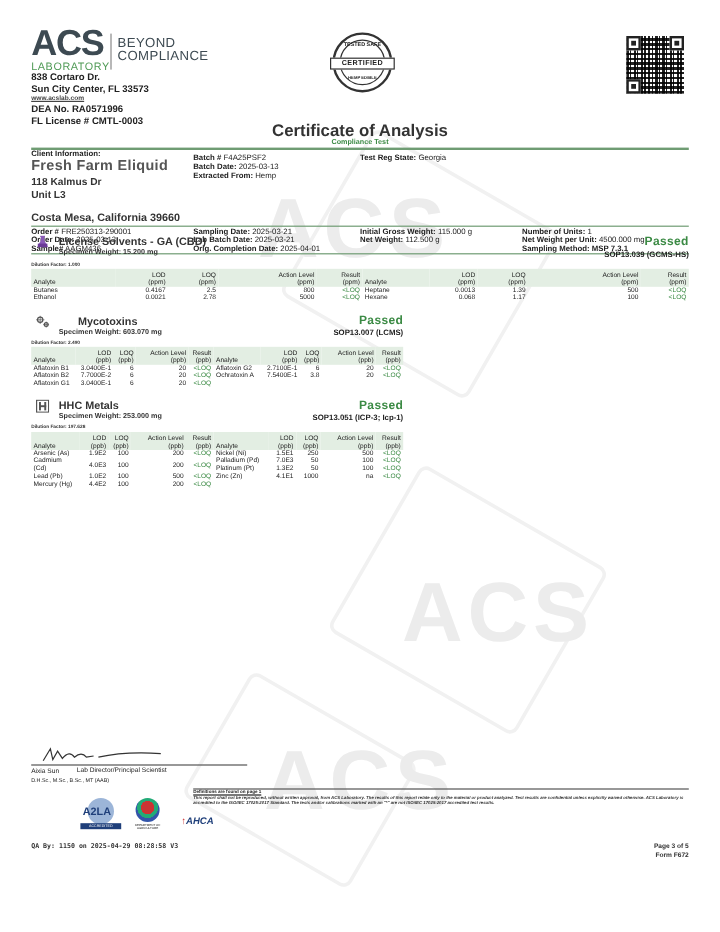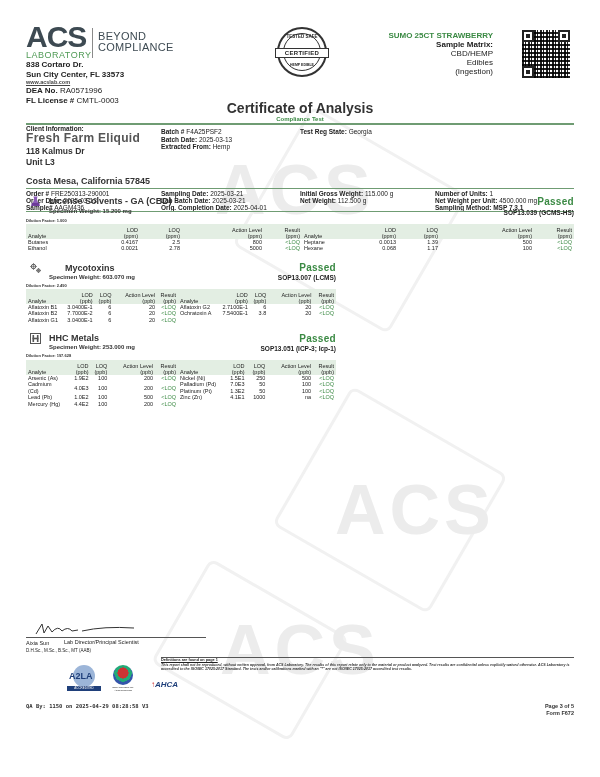--- a/index.html
+++ b/index.html
@@ -10,21 +10,21 @@
 
   
   .logo { position: absolute; left: 26px; top: 24px; width: 190px; }
   .logo-acs { font-size: 30px; font-weight: bold; color: #3d4a52; letter-spacing: -1px; line-height: 26px; }
   .logo-lab { font-size: 9px; color: #4f9a55; letter-spacing: 0.5px; line-height: 10px; }
   .logo-sep { position: absolute; left: 66px; top: 4px; width: 1px; height: 30px; background: #8a8a8a; }
   .logo-tag { position: absolute; left: 72px; top: 7px; font-size: 11px; line-height: 11px; color: #3d4a52; letter-spacing: 0.3px; }
   .addr { position: absolute; left: 26px; top: 60px; font-size: 8px; line-height: 9.5px; font-weight: bold; color: #222; }
   .addr .web { font-size: 5.5px; text-decoration: underline; color: #444; font-weight: bold; display: block; line-height: 7px; }
   .addr .lbl { font-weight: bold; }
-  .addr .val { font-weight: normal; }
+  .addr .val { font-weight: bold; }
 
   .cert-seal { position: absolute; left: 277px; top: 27px; width: 50px; height: 50px; border-radius: 50%; border: 2px solid #333; background: #fff; }
   .cert-seal .inner { position: absolute; left: 4px; top: 4px; width: 38px; height: 38px; border-radius: 50%; border: 1px solid #333; }
   .cert-seal .band { position: absolute; left: -4px; top: 19px; width: 54px; height: 10px; background: #fff; border: 1px solid #333; font-size: 6px; font-weight: bold; text-align: center; line-height: 8px; letter-spacing: 0.3px; }
   .cert-seal .arc-top { position: absolute; top: 5px; left: 0; width: 46px; text-align: center; font-size: 4.5px; font-weight: bold; }
   .cert-seal .arc-bot { position: absolute; top: 34px; left: 0; width: 46px; text-align: center; font-size: 3.5px; font-weight: bold; }
 
   .sample { position: absolute; right: 107px; top: 31px; text-align: right; font-size: 8px; line-height: 9px; }
   .sample .name { color: #3b8a44; font-weight: bold; }
   .sample .matrix-lbl { font-weight: bold; }
@@ -119,44 +119,37 @@
     <div><span class="lbl">FL License #</span> <span class="val">CMTL-0003</span></div>
   </div>
 
   <div class="cert-seal">
     <div class="inner"></div>
     <div class="arc-top">TESTED SAFE</div>
     <div class="band">CERTIFIED</div>
     <div class="arc-bot">HEMP EDIBLE</div>
   </div>
 
-  <div class="sample">
-    <div class="name">SUMO 25CT STRAWBERRY</div>
-    <div class="matrix-lbl">Sample Matrix:</div>
-    <div>CBD/HEMP</div>
-    <div>Edibles</div>
-    <div>(Ingestion)</div>
-  </div>
   <div class="qr">
     <div class="finder" style="left:0;top:0;"></div>
     <div class="finder" style="right:0;top:0;"></div>
     <div class="finder" style="left:0;bottom:0;"></div>
   </div>
 
   <div class="title">Certificate of Analysis</div>
   <div class="subtitle">Compliance Test</div>
   <div class="rule thick" style="top:123px;"></div>
 
   <div class="client-lbl">Client Information:</div>
   <div class="client-name">Fresh Farm Eliquid</div>
   <div class="client-addr">
     <div>118 Kalmus Dr</div>
     <div>Unit L3</div>
   </div>
-  <div class="client-city">Costa Mesa, California 57845</div>
+  <div class="client-city">Costa Mesa, California 39660</div>
 
   <div class="batch">
     <div><span class="l">Batch #</span> <span>F4A25PSF2</span></div>
     <div><span class="l">Batch Date:</span> <span>2025-03-13</span></div>
     <div><span class="l">Extracted From:</span> <span>Hemp</span></div>
   </div>
   <div class="testreg">
     <span class="l">Test Reg State:</span> <span>Georgia</span>
   </div>
 

